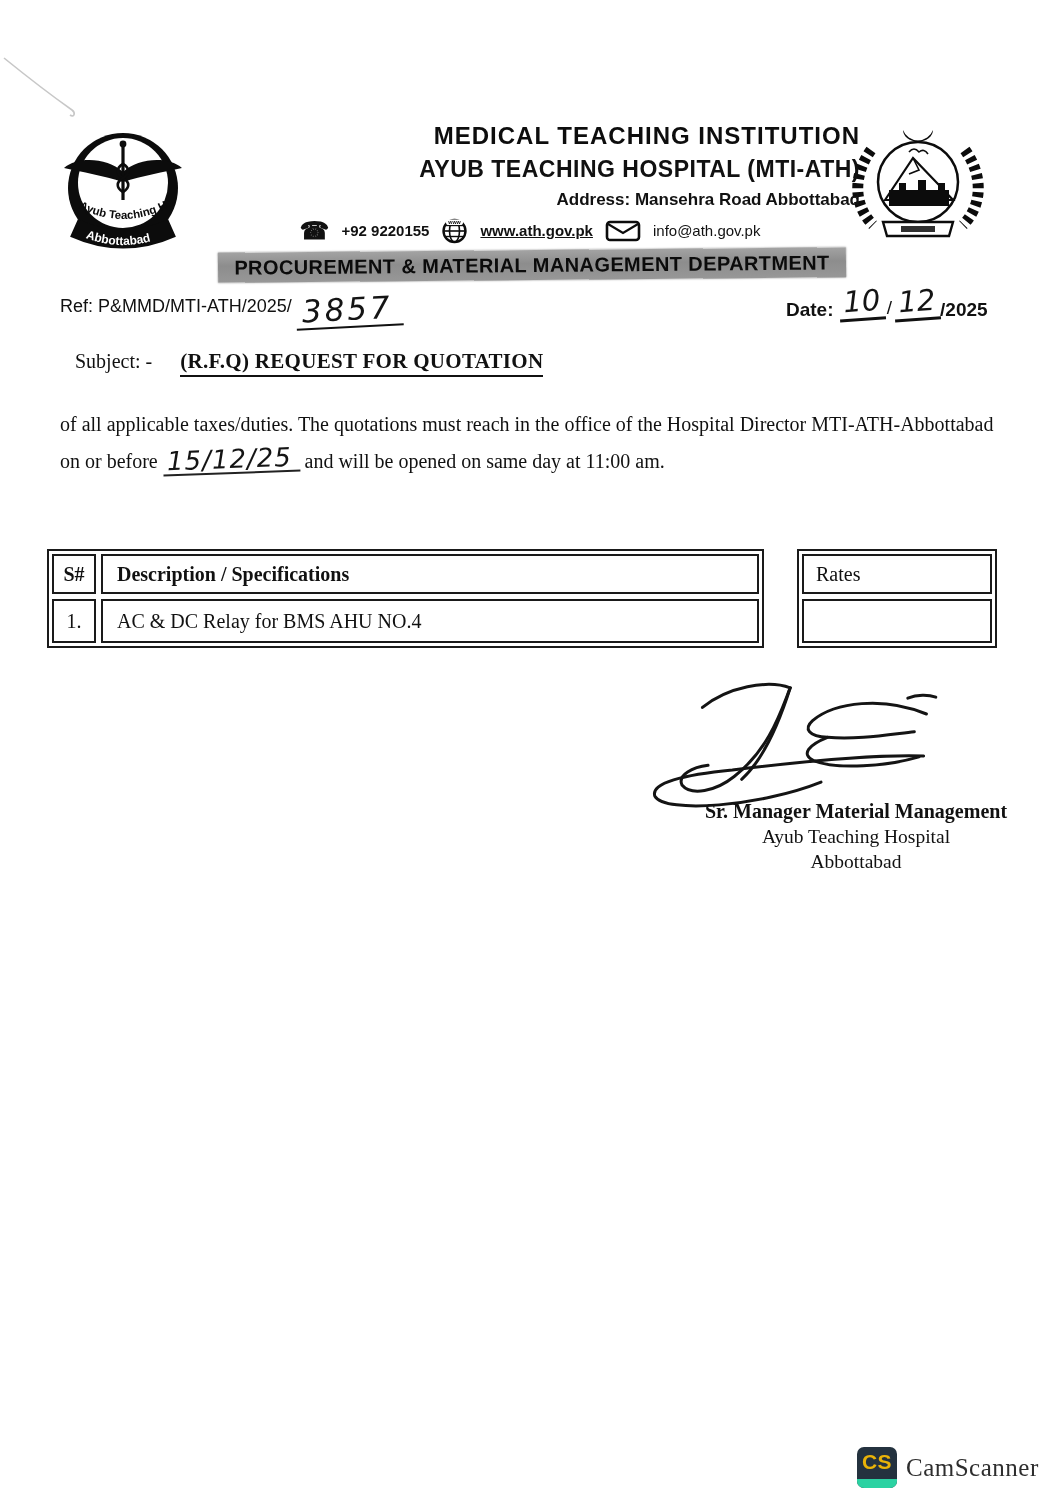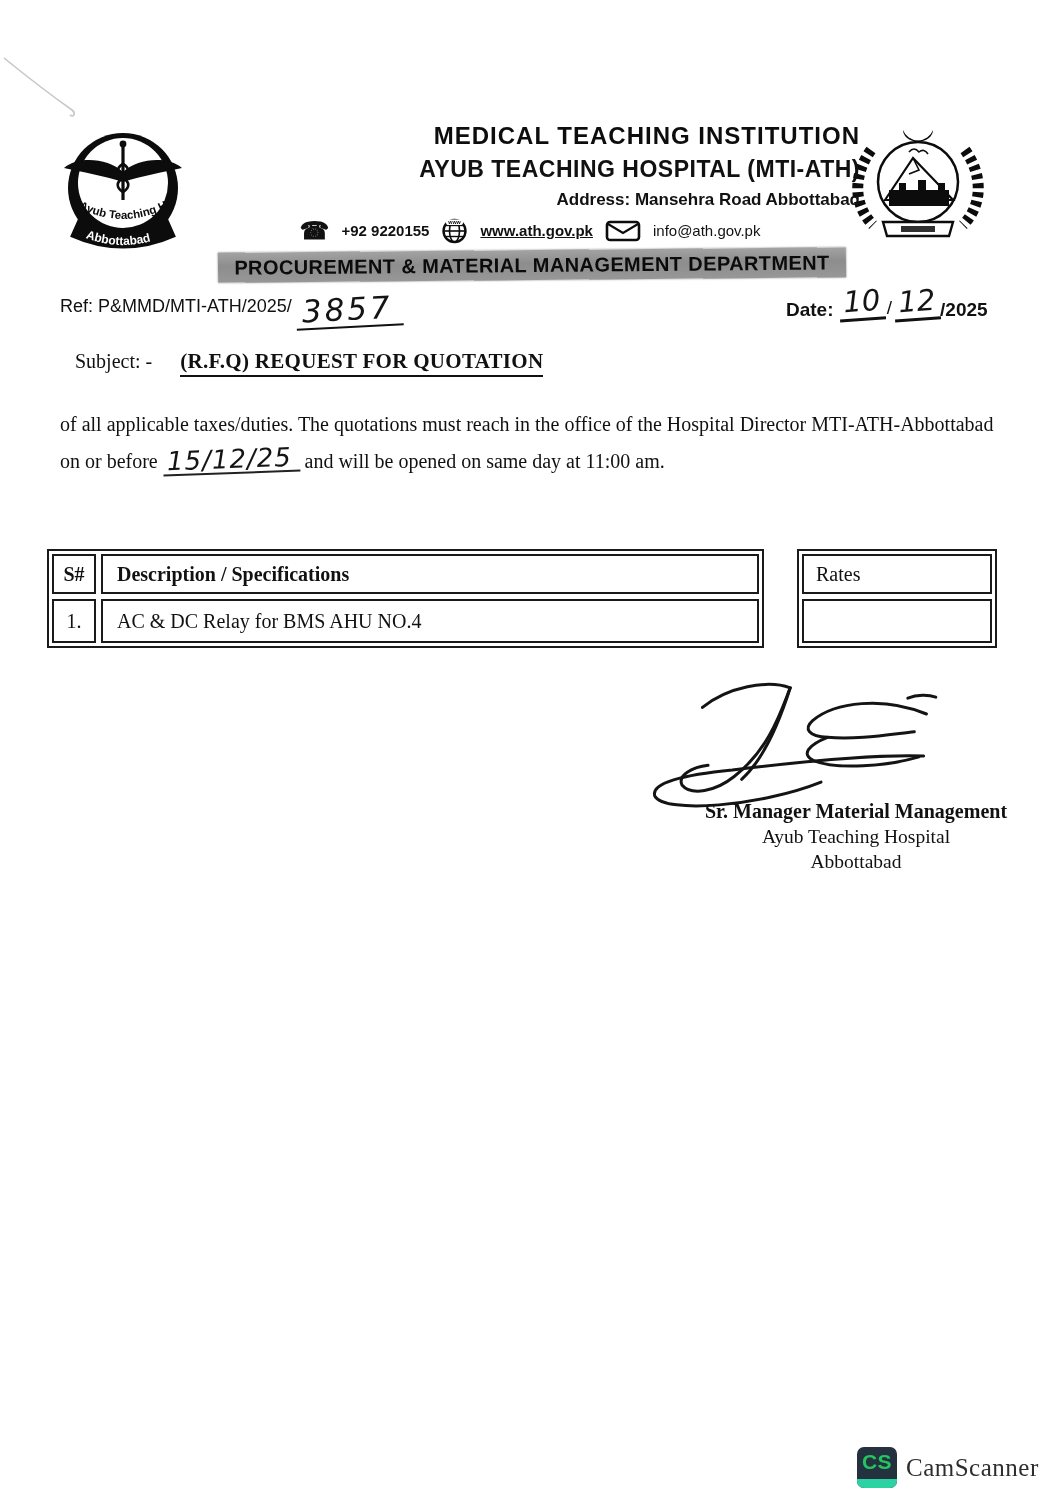--- a/index.html
+++ b/index.html
@@ -73,21 +73,21 @@
   
   .sig-flourish { position: absolute; left: 628px; top: 672px; width: 330px; height: 140px; }
   .sig-block { position: absolute; left: 660px; top: 774px; width: 392px; text-align: center; margin-top: 26px; }
   .sig-title { font-weight: bold; font-size: 20px; }
   .sig-org { font-size: 19.5px; margin-top: 3px; }
   .sig-city { font-size: 19.5px; margin-top: 3px; }
 
   
   .cam { position: absolute; left: 857px; top: 1447px; display: flex; align-items: center; gap: 9px; }
   .cam-icon { position: relative; width: 40px; height: 41px; background: #24323f; border-radius: 7px; overflow: hidden; }
-  .cam-icon .cs { position: absolute; width: 100%; top: 3px; text-align: center; color: #22c55e; font-family: "Liberation Sans", sans-serif; font-weight: bold; font-size: 21px; letter-spacing: 0.5px; }
+  .cam-icon .cs { position: absolute; width: 100%; top: 3px; text-align: center; color: #eab308; font-family: "Liberation Sans", sans-serif; font-weight: bold; font-size: 21px; letter-spacing: 0.5px; }
   .cam-icon .strip { position: absolute; bottom: 0; width: 100%; height: 9px; background: #2bd2a2; }
   .cam-label { font-size: 25px; color: #2e2e2e; letter-spacing: 0.5px; }
 </style>
 </head>
 <body>
 
 <div class="page">
 
   <svg class="scratch" viewBox="0 0 120 95">
     <path d="M4,28 C25,45 55,68 72,80 C76,83 74,88 70,85" stroke="#bdbdbd" stroke-width="1.6" fill="none" opacity="0.85"></path>

